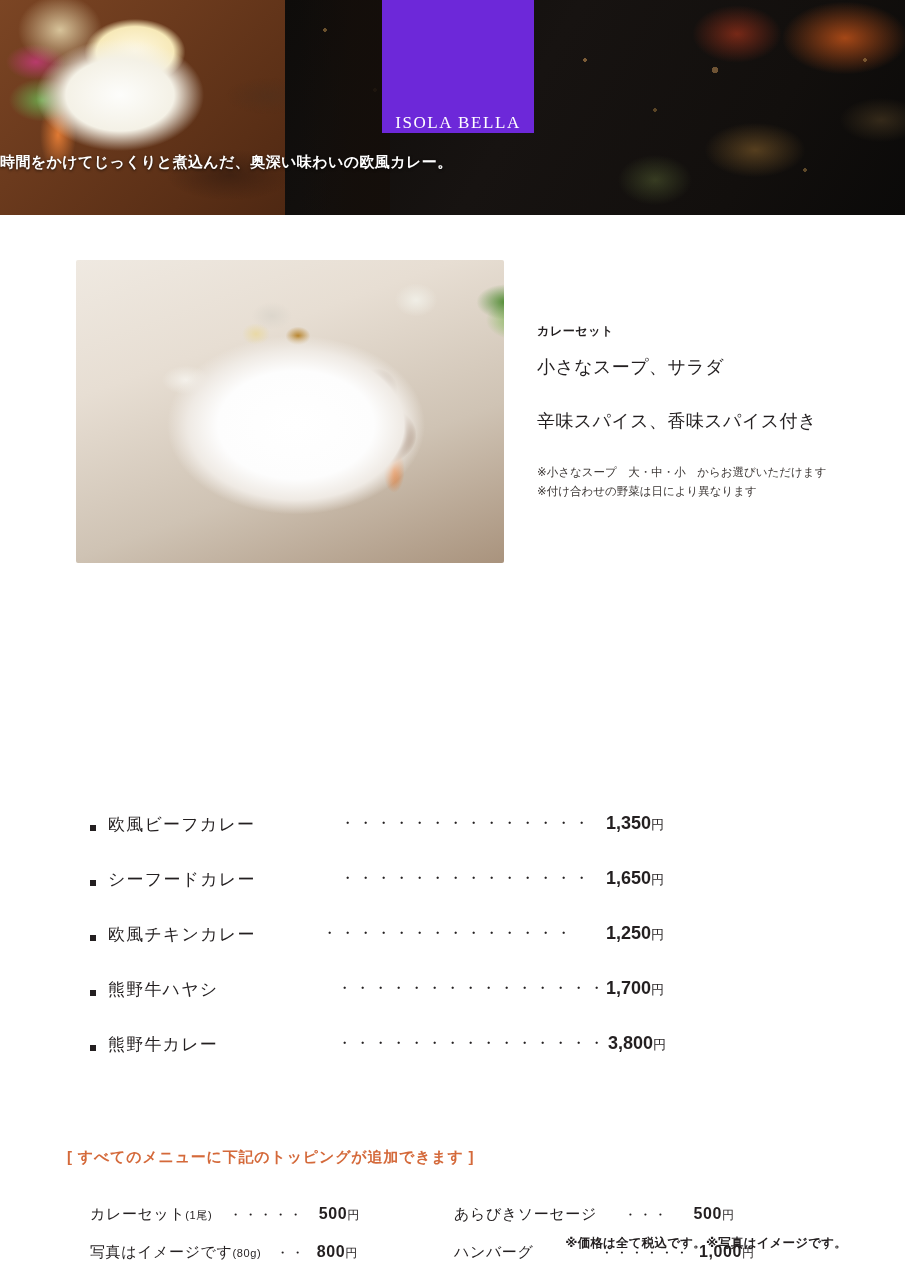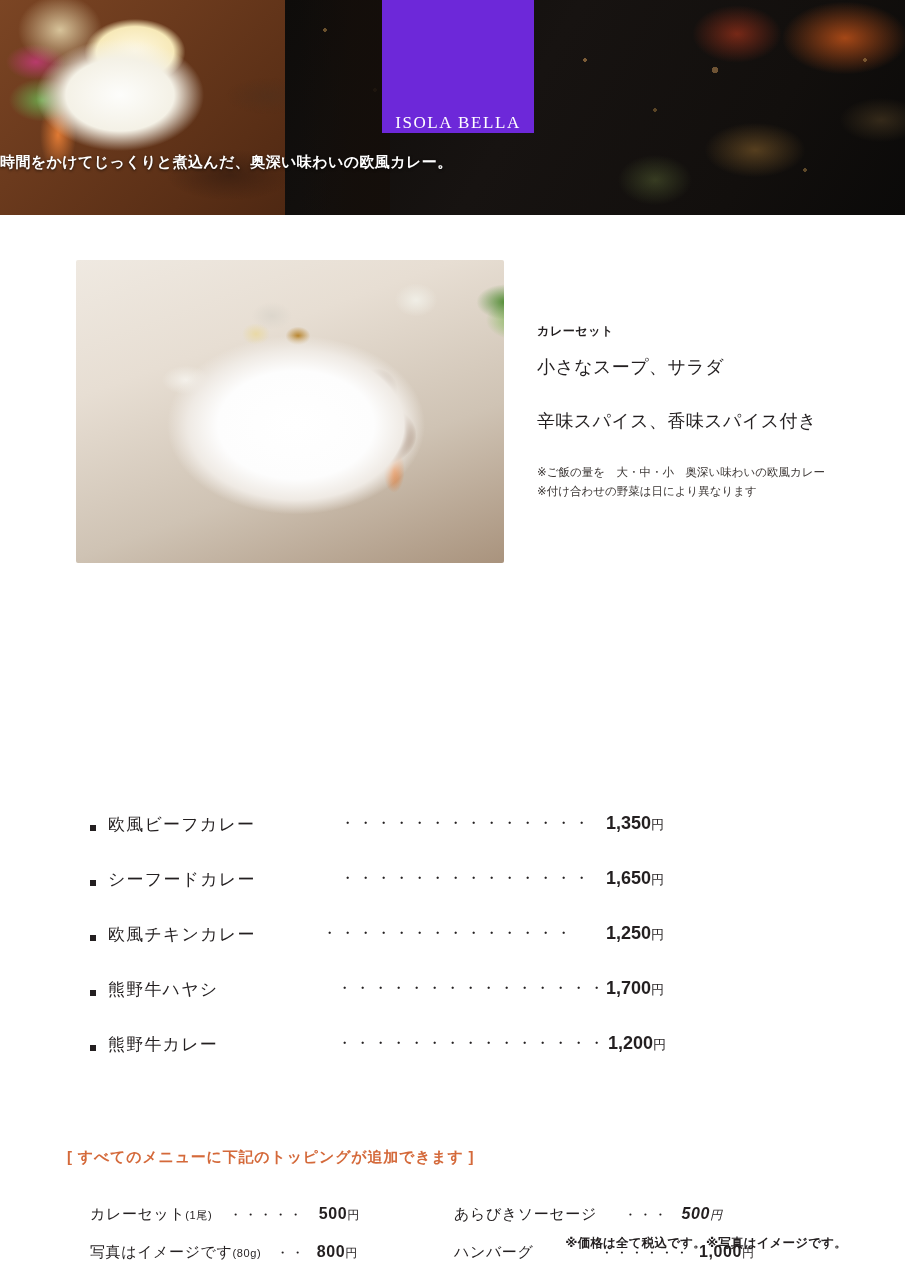--- a/index.html
+++ b/index.html
@@ -266,21 +266,21 @@
   </div>
 </div>
 
 <div class="set-section">
   <div class="dish-photo"></div>
 
   <div class="set-text">
     <h2 class="set-title">カレーセット</h2>
     <p class="set-line">小さなスープ、サラダ</p>
     <p class="set-line">辛味スパイス、香味スパイス付き</p>
-    <p class="set-note" style="white-space: pre-line;">※ご飯の量を　大・中・小　奥深い味わいの欧風カレー
+    <p class="set-note" style="white-space: pre-line;">※小さなスープ　大・中・小　からお選びいただけます
 ※付け合わせの野菜は日により異なります</p>
   </div>
 </div>
 
 <div class="menu-list">
 
   <div class="menu-row">
     <span class="menu-bullet"></span>
     <span class="menu-name">欧風ビーフカレー</span>
     <span class="menu-dots" style="left:250px;">・・・・・・・・・・・・・・</span>
@@ -305,21 +305,21 @@
     <span class="menu-bullet"></span>
     <span class="menu-name">熊野牛ハヤシ</span>
     <span class="menu-dots" style="left:247px;">・・・・・・・・・・・・・・・</span>
     <span class="menu-price" style="left:516px;"><span>1,700</span><span class="yen">円</span></span>
   </div>
 
   <div class="menu-row">
     <span class="menu-bullet"></span>
     <span class="menu-name">熊野牛カレー</span>
     <span class="menu-dots" style="left:247px;">・・・・・・・・・・・・・・・</span>
-    <span class="menu-price" style="left:518px;"><span>1,200</span><span class="yen">円</span></span>
+    <span class="menu-price" style="left:518px;"><span>3,800</span><span class="yen">円</span></span>
   </div>
 
 </div>
 
 <div class="topping-heading">[ すべてのメニューに下記のトッピングが追加できます ]</div>
 
 <div class="topping-grid">
 
   <div class="topping-item" style="left:0px; top:0px;">
     <span>カレーセット</span><span class="sub">(1尾)</span>
@@ -329,21 +329,21 @@
 
   <div class="topping-item" style="left:0px; top:38px;">
     <span>写真はイメージです</span><span class="sub">(80g)</span>
     <span class="dots" style="margin-left:10px;">・・</span>
     <span class="price" style="margin-left:6px;"><span>800</span><span class="yen">円</span></span>
   </div>
 
   <div class="topping-item" style="left:364px; top:0px;">
     <span>あらびきソーセージ</span>
     <span class="dots" style="margin-left:22px;">・・・</span>
-    <span class="price" style="margin-left:8px;font-style:italic;"><span>500</span><span class="yen">円</span></span>
+    <span class="price" style="margin-left:20px;"><span>500</span><span class="yen">円</span></span>
   </div>
 
   <div class="topping-item" style="left:364px; top:38px;">
     <span>ハンバーグ</span>
     <span class="dots" style="margin-left:62px;">・・・・・・</span>
     <span class="price" style="margin-left:4px;"><span>1,000</span><span class="yen">円</span></span>
   </div>
 
 </div>
 

